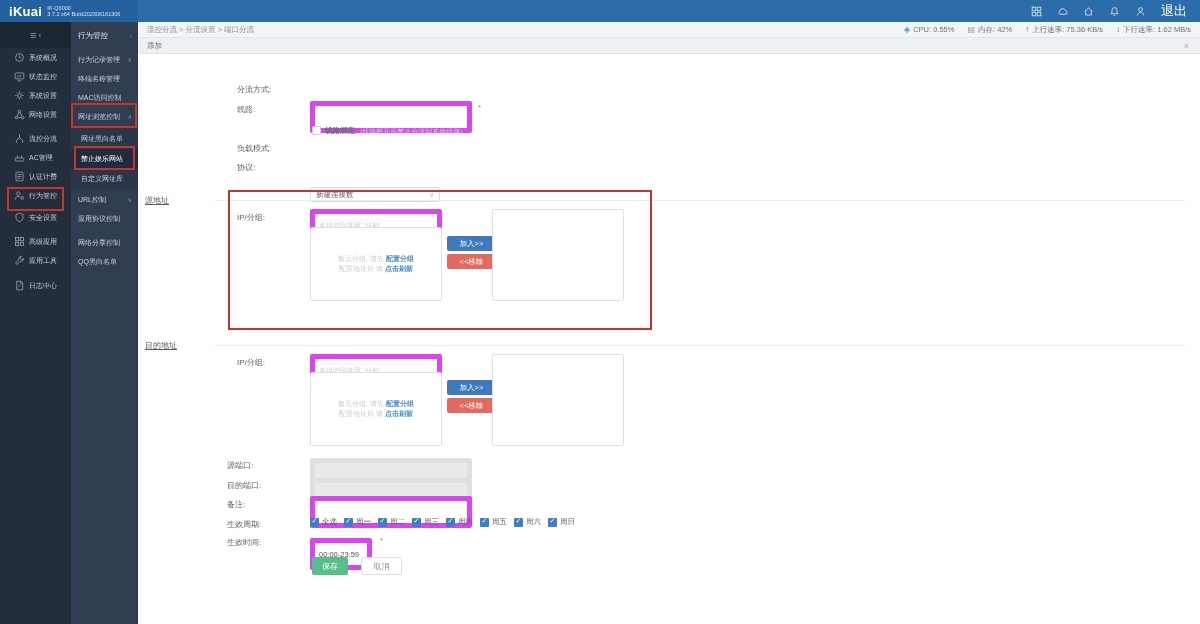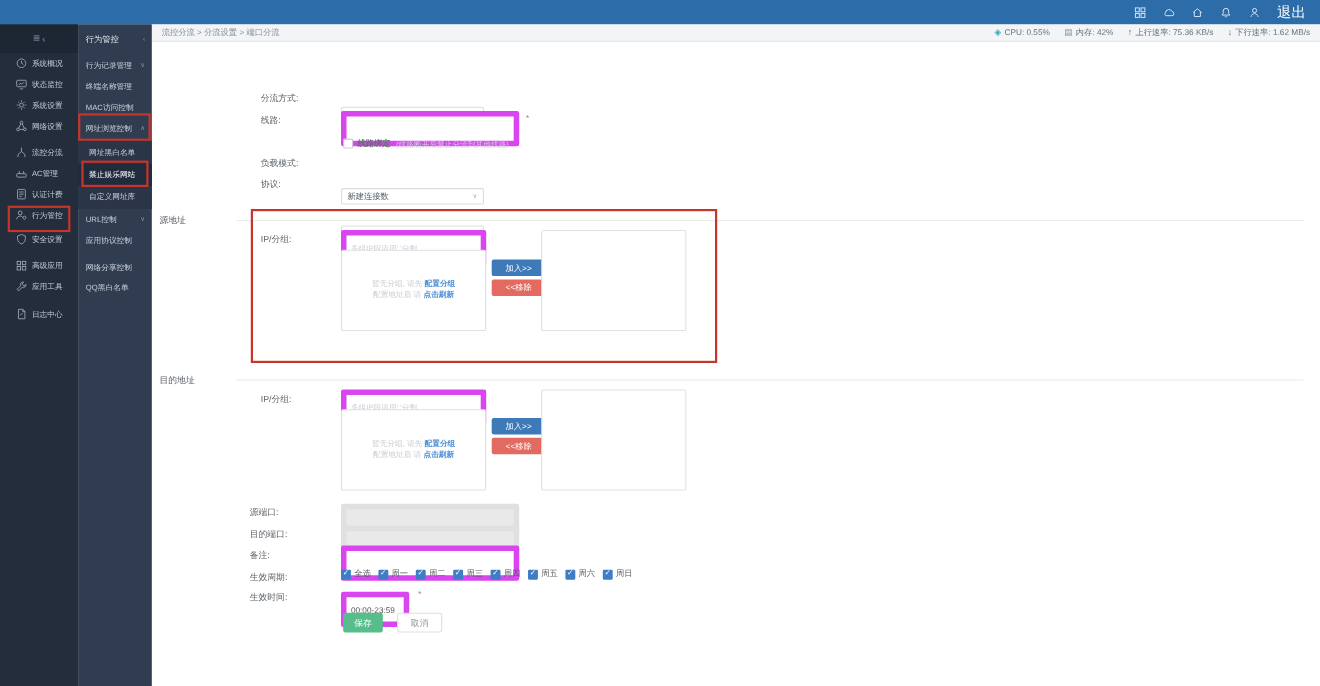--- a/index.html
+++ b/index.html
@@ -45,21 +45,21 @@
   .stat { display:flex; gap:3px; align-items:center; font-size:7.5px; color:#68737d; }
   .ic-cpu { color:#36a2c2; font-size:8px; } .ic-mem { color:#8a95a0; font-size:8px; }
   .ic-up, .ic-dn { color:#5d6b77; font-size:8px; }
   .title-bar { height:16px; background:#eef1f4; border-bottom:1px solid #e3e6e9; display:flex; align-items:center; padding:0 9px; position:relative; }
   .panel-title { font-size:7.5px; color:#6b737b; }
   .close-x { position:absolute; right:11px; top:3px; color:#e08c8c; font-size:9px; cursor:pointer; }
 
   
   .abs { position:absolute; }
   .flabel { font-size:8px; color:#5d646b; }
-  .slabel { font-size:8px; color:#555b61; }
+  .slabel { font-size:8px; color:#555b61;text-decoration:underline; }
   .divider { position:absolute; left:77px; right:15px; border-top:1px solid #ececec; }
   .sel { width:130px; height:15px; border:1px solid #d9dde1; border-radius:2px; background:#fff; display:flex; align-items:center; padding:0 5px; font-size:7.5px; color:#55606a; position:relative; cursor:pointer; }
   .sel .sel-chev { position:absolute; right:5px; font-size:6px; color:#a7b2bc; }
   .tinput { height:15px; border:5px solid #d946ef; border-radius:2px; background:#fff; font-size:7.5px; color:#555; padding:11px 4px; font-family:inherit; }
   .tinput::placeholder { color:#c9ced5; font-size:7px; }
   .tinput:disabled { background:#e9e9e9; border-color:#e0e0e0; }
   .req { font-size:8px; color:#c07b6b; }
   .cbx { width:9px; height:9px; border:1px solid #c9ced4; border-radius:1px; background:#fff; display:inline-block; cursor:pointer; }
   .bind-label { font-size:7.5px; color:#666c73; font-weight:bold; }
   .bind-hint { font-size:7px; color:#ccd1d7; }
@@ -77,20 +77,27 @@
 
   
   .anno { position:absolute; border:2px solid #c5352b; pointer-events:none; z-index:6; }
 </style>
 </head>
 <body>
 
 <div class="page">
 
   <div class="hdr">
+    <div class="logo-area">
+      <span class="logo">iKuai</span>
+      <div class="model-info">
+        <div>IK-Q3000</div>
+        <div>3.7.2 x64 Build202306161306</div>
+      </div>
+    </div>
     <div class="hdr-right">
       <span class="hicon">
           <svg viewBox="0 0 14 14">
             <rect x="1.5" y="1.5" width="4.5" height="4.5"></rect>
             <rect x="8" y="1.5" width="4.5" height="4.5"></rect>
             <rect x="1.5" y="8" width="4.5" height="4.5"></rect>
             <rect x="8" y="8" width="4.5" height="4.5"></rect>
           </svg>
         </span>
       <span class="hicon">
@@ -299,20 +306,24 @@
         <span class="stat">
             <span class="ic-up">↑</span>
             <span>上行速率: 75.36 KB/s</span>
           </span>
         <span class="stat">
             <span class="ic-dn">↓</span>
             <span>下行速率: 1.62 MB/s</span>
           </span>
       </div>
     </div>
+    <div class="title-bar">
+      <span class="panel-title">添加</span>
+      <span class="close-x">×</span>
+    </div>
 
     <span class="abs flabel" style="left:99px;top:62px;">分流方式:</span>
     <div class="abs sel" style="left:172px;top:59px;">
         <span>外网线路</span>
         <span class="sel-chev">∨</span>
       </div>
 
     <span class="abs flabel" style="left:99px;top:82px;">线路:</span>
     <input class="abs tinput" style="left: 172px; top: 79px; width: 162px;">
     <span class="abs req" style="left:340px;top:81px;">*</span>

